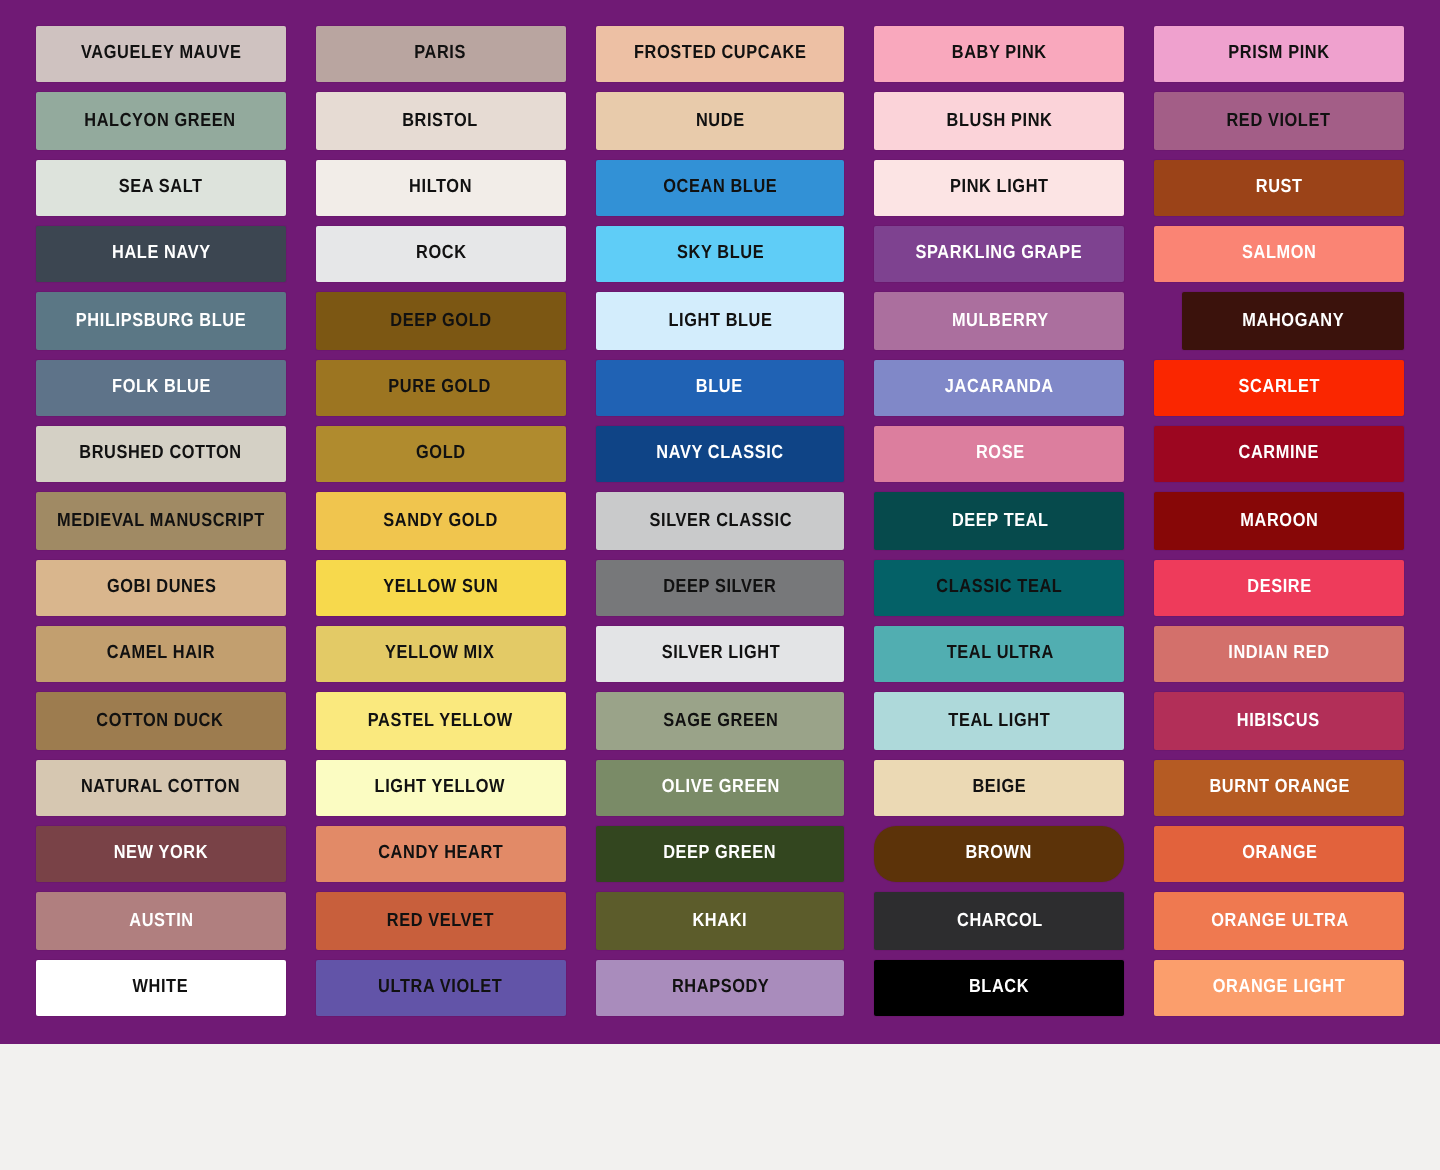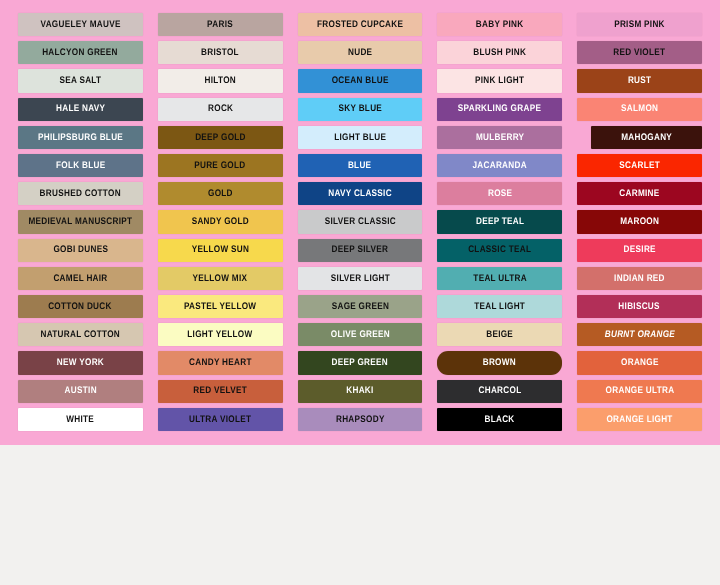--- a/index.html
+++ b/index.html
@@ -7,28 +7,28 @@
   html, body {
     width: 720px;
     height: 585px;
     background: #f2f1ef;
     font-family: "Liberation Sans", sans-serif;
     overflow: hidden;
   }
 
   #palette-grid {
     width: 720px;
-    height: 445px;
+    height: 522px;
     padding: 13px 18px 14px 18px;
     display: grid;
     grid-template-columns: repeat(5, 1fr);
     grid-auto-rows: 1fr;
     column-gap: 15px;
     row-gap: 5px;
-    background: #f9a8d4;
+    background: #701a75;
   }
 
   .swatch {
     display: flex;
     align-items: center;
     justify-content: center;
     border-radius: 1px;
     overflow: hidden;
     position: relative;
     box-shadow: 0 0 0 0.5px rgba(0,0,0,0.045);
@@ -224,21 +224,21 @@
     </div>
     <div class="swatch dark-text" style="background: rgb(251, 252, 194);">
       <span class="swatch-label">LIGHT YELLOW</span>
     </div>
     <div class="swatch light-text" style="background: rgb(122, 139, 103);">
       <span class="swatch-label">OLIVE GREEN</span>
     </div>
     <div class="swatch dark-text" style="background: rgb(235, 217, 180);">
       <span class="swatch-label">BEIGE</span>
     </div>
-    <div class="swatch light-text" style="background: rgb(181, 91, 35); font-style: italic;">
+    <div class="swatch light-text" style="background: rgb(181, 91, 35);">
       <span class="swatch-label">BURNT ORANGE</span>
     </div>
     <div class="swatch light-text" style="background: rgb(121, 66, 71);">
       <span class="swatch-label">NEW YORK</span>
     </div>
     <div class="swatch dark-text" style="background: rgb(226, 138, 103);">
       <span class="swatch-label">CANDY HEART</span>
     </div>
     <div class="swatch light-text" style="background: rgb(51, 70, 31);">
       <span class="swatch-label">DEEP GREEN</span>

